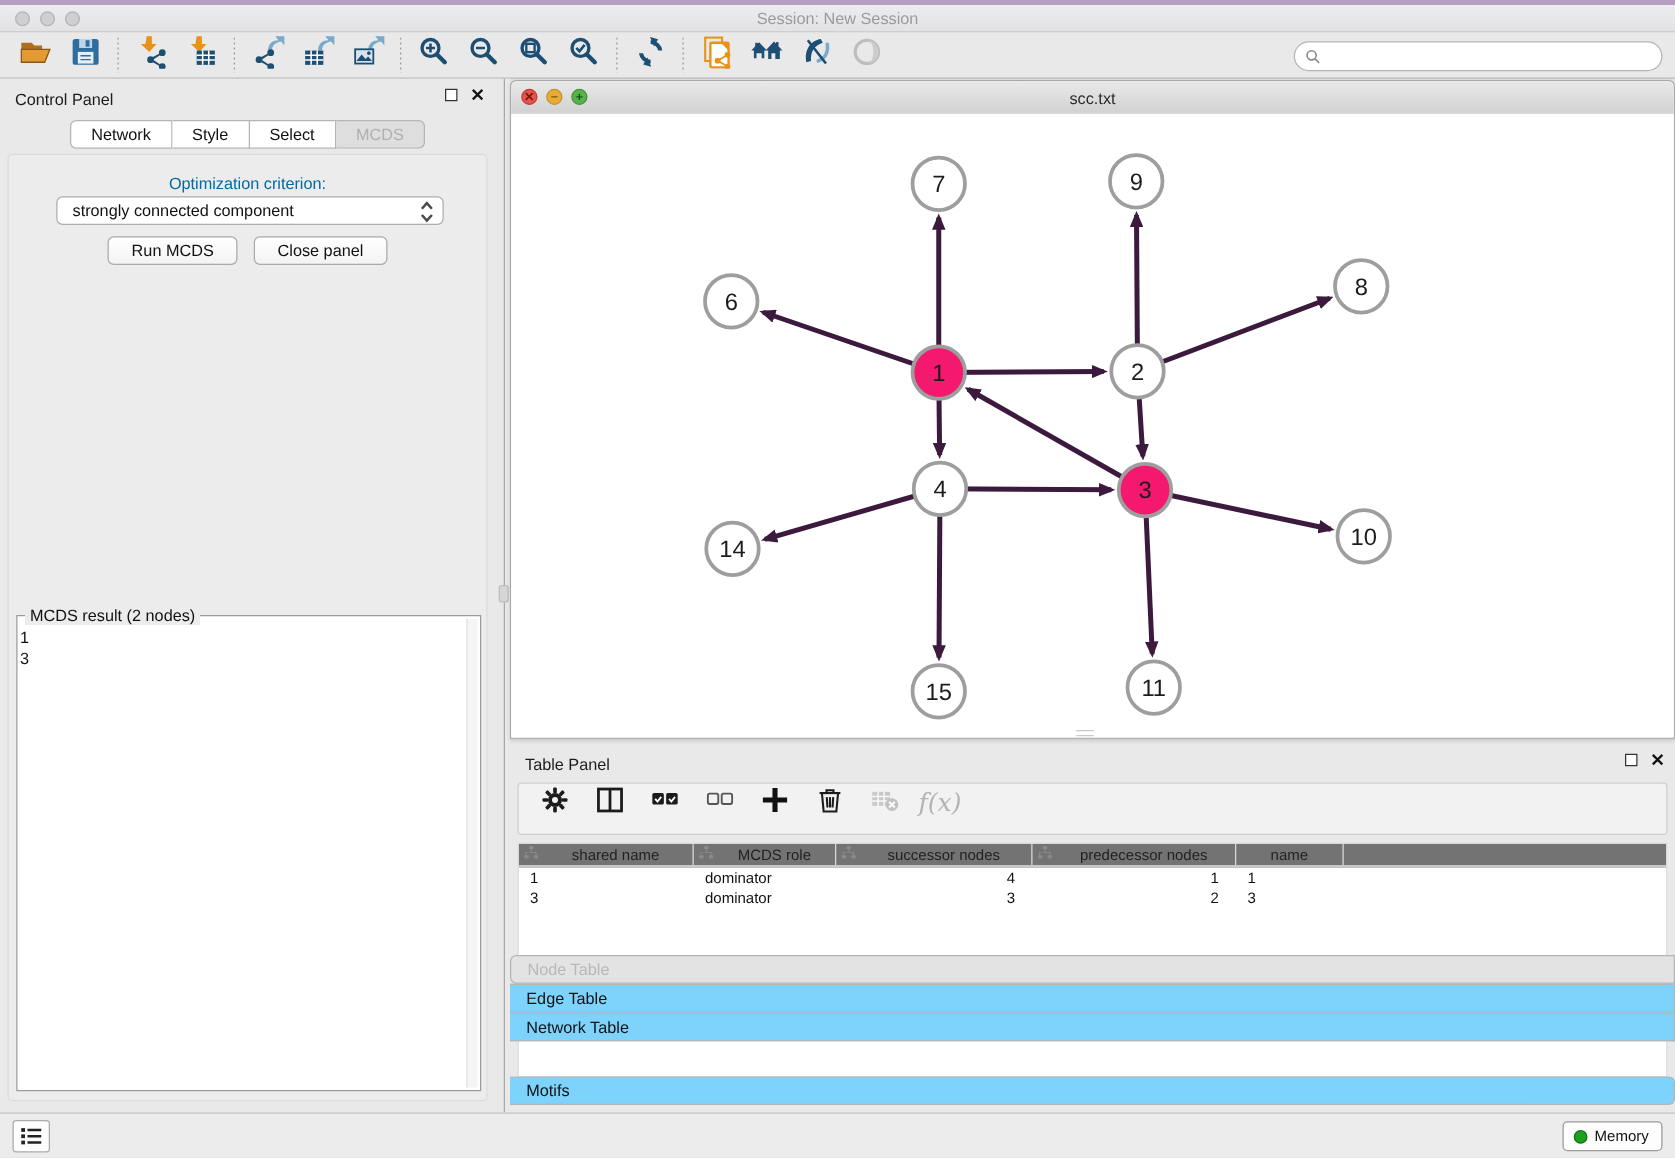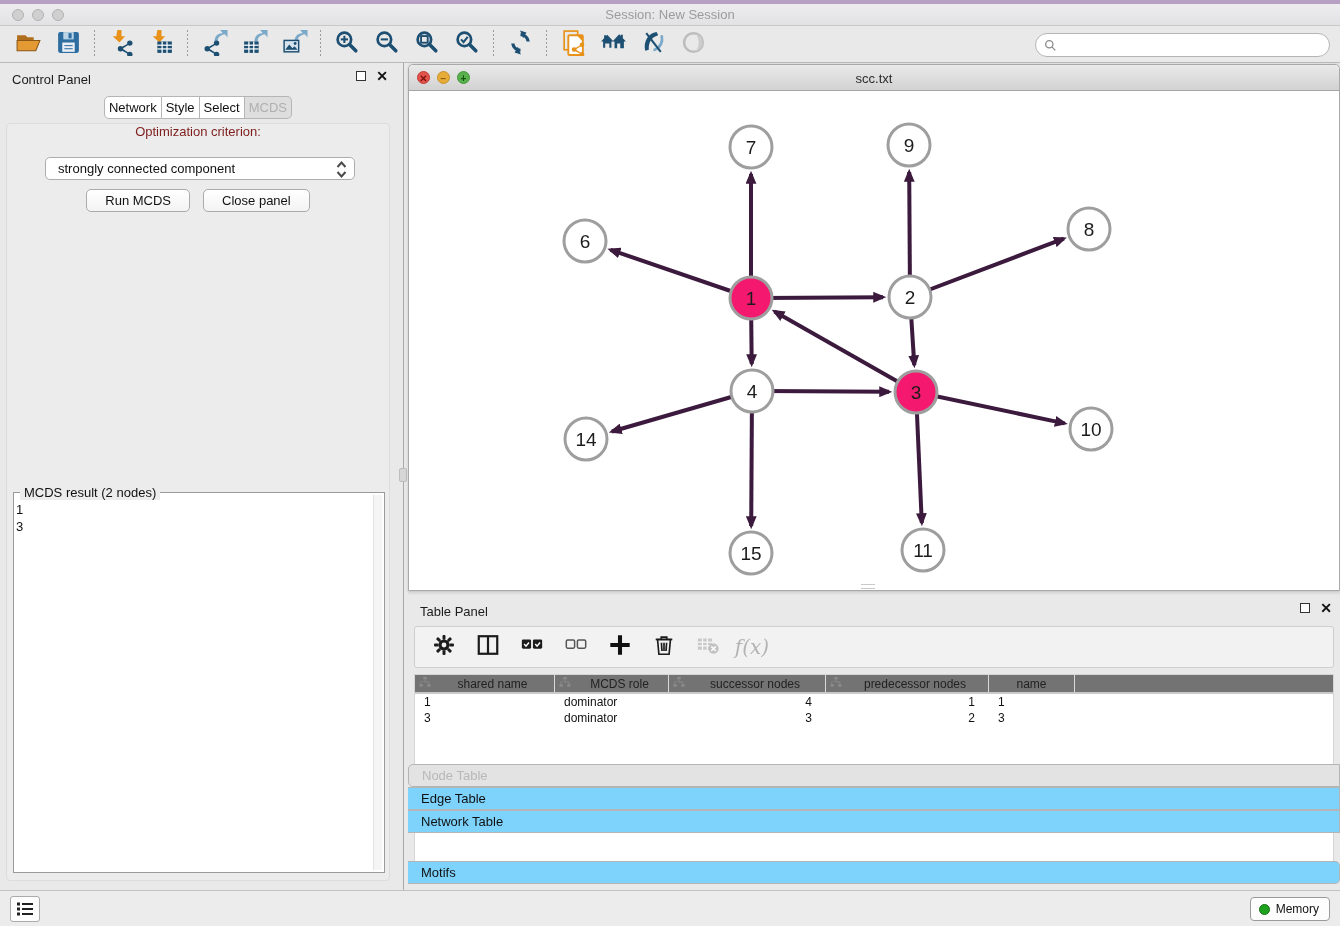--- a/index.html
+++ b/index.html
@@ -31,28 +31,28 @@
   .disabled-ic { opacity:.55; filter:grayscale(1); }
 
   
   .control-panel { position:absolute; left:0; top:63px; width:396px; height:827px; background:#e9e9e9; }
   .cp-header { position:absolute; left:0; top:0; width:100%; height:32px; display:flex; align-items:center; }
   .panel-title { font-size:13px; color:#1c1c1c; padding-left:12px; }
   .panel-ctrls { position:absolute; right:8px; top:8px; display:flex; gap:10px; align-items:center; }
   .float-box { width:10px; height:10px; border:1.5px solid #333; background:#fff; }
   .close-x { font-size:14px; font-weight:bold; color:#111; line-height:10px; }
   .cp-tabs { position:absolute; left:0; top:33px; width:100%; display:flex; justify-content:center; }
-  .seg-tab { height:23px; padding:0 4px; background:#fff; border:1px solid #b5b5b5; border-left:none;
+  .seg-tab { height:23px; padding:0 16px; background:#fff; border:1px solid #b5b5b5; border-left:none;
              font-size:13px; color:#111; display:flex; align-items:center; }
   .seg-tab:first-child { border-left:1px solid #b5b5b5; border-radius:5px 0 0 5px; }
   .seg-tab:last-child { border-radius:0 5px 5px 0; }
   .seg-tab.active { background:#dedede; color:#b0b0b0; }
   .cp-content { position:absolute; left:6px; top:60px; width:384px; height:758px;
                 background:#ececec; border:1px solid #dcdcdc; border-radius:4px; }
-  .opt-label { position:absolute; top:0; width:100%; text-align:center; font-size:13px; color:#7f1d1d; }
+  .opt-label { position:absolute; top:15px; width:100%; text-align:center; font-size:13px; color:#0369a1; }
   .select-box { position:absolute; left:38px; top:33px; width:310px; height:23px; background:#fff;
                 border:1px solid #adadad; border-radius:5px; display:flex; align-items:center;
                 font-size:13px; color:#111; padding-left:12px; }
   .select-stepper { position:absolute; right:6px; top:2px; }
   .btn-row { position:absolute; top:65px; width:100%; display:flex; justify-content:center; gap:13px; }
   .mac-btn { height:23px; padding:0 18px; background:linear-gradient(#ffffff,#f3f3f3);
              border:1px solid #ababab; border-radius:5px; font-size:13px; color:#111;
              display:flex; align-items:center; }
   .result-group { position:absolute; left:6px; top:368px; width:372px; height:381px;
                   border:1px solid #9a9a9a; background:#fff; }
@@ -84,21 +84,21 @@
   .nt-grn   { left:48px; background:#58b14c; border:1px solid #43963a; color:#14540f; }
   .net-canvas { position:absolute; left:0; top:26px; width:930px; height:499px; background:#fff; }
   .canvas-grip { position:absolute; left:452px; bottom:1px; width:14px; height:5px;
                  border-top:1px solid #c9c9c9; border-bottom:1px solid #c9c9c9; }
   .graph-label { font-size:19px; fill:#1c1c1c; }
 
   
   .table-panel { position:absolute; left:408px; top:595px; width:932px; height:295px; background:#e9e9e9; }
   .tp-toolbar { position:absolute; left:6px; top:31px; width:920px; height:42px;
                 background:#f2f2f2; border:1px solid #cfcfcf; border-radius:3px;
-                display:flex; align-items:center; gap:14px; padding-left:14px; }
+                display:flex; align-items:flex-start; gap:14px; padding-left:14px; }
   .tp-btn { width:30px; height:30px; display:flex; align-items:center; justify-content:center; }
   .tp-btn svg { width:24px; height:24px; }
   .fx-glyph { font-family:"DejaVu Serif", serif; font-style:italic; font-size:20px; color:#b3b3b3; }
   .tbl-area { position:absolute; left:6px; top:79px; width:920px; height:188px; background:#fff;
               border:1px solid #d5d5d5; overflow:hidden; }
   .tbl-header { display:flex; height:19px; border-bottom:2px solid #c9c9c9; background:#737373; }
   .tbl-hcell { display:flex; align-items:center; border-right:1px solid #d9d9d9;
                font-size:12px; color:#222; position:relative; }
   .tbl-hcell .hlabel { flex:1; text-align:center; }
   .tbl-hcell svg { width:12px; height:12px; margin-left:4px; }

